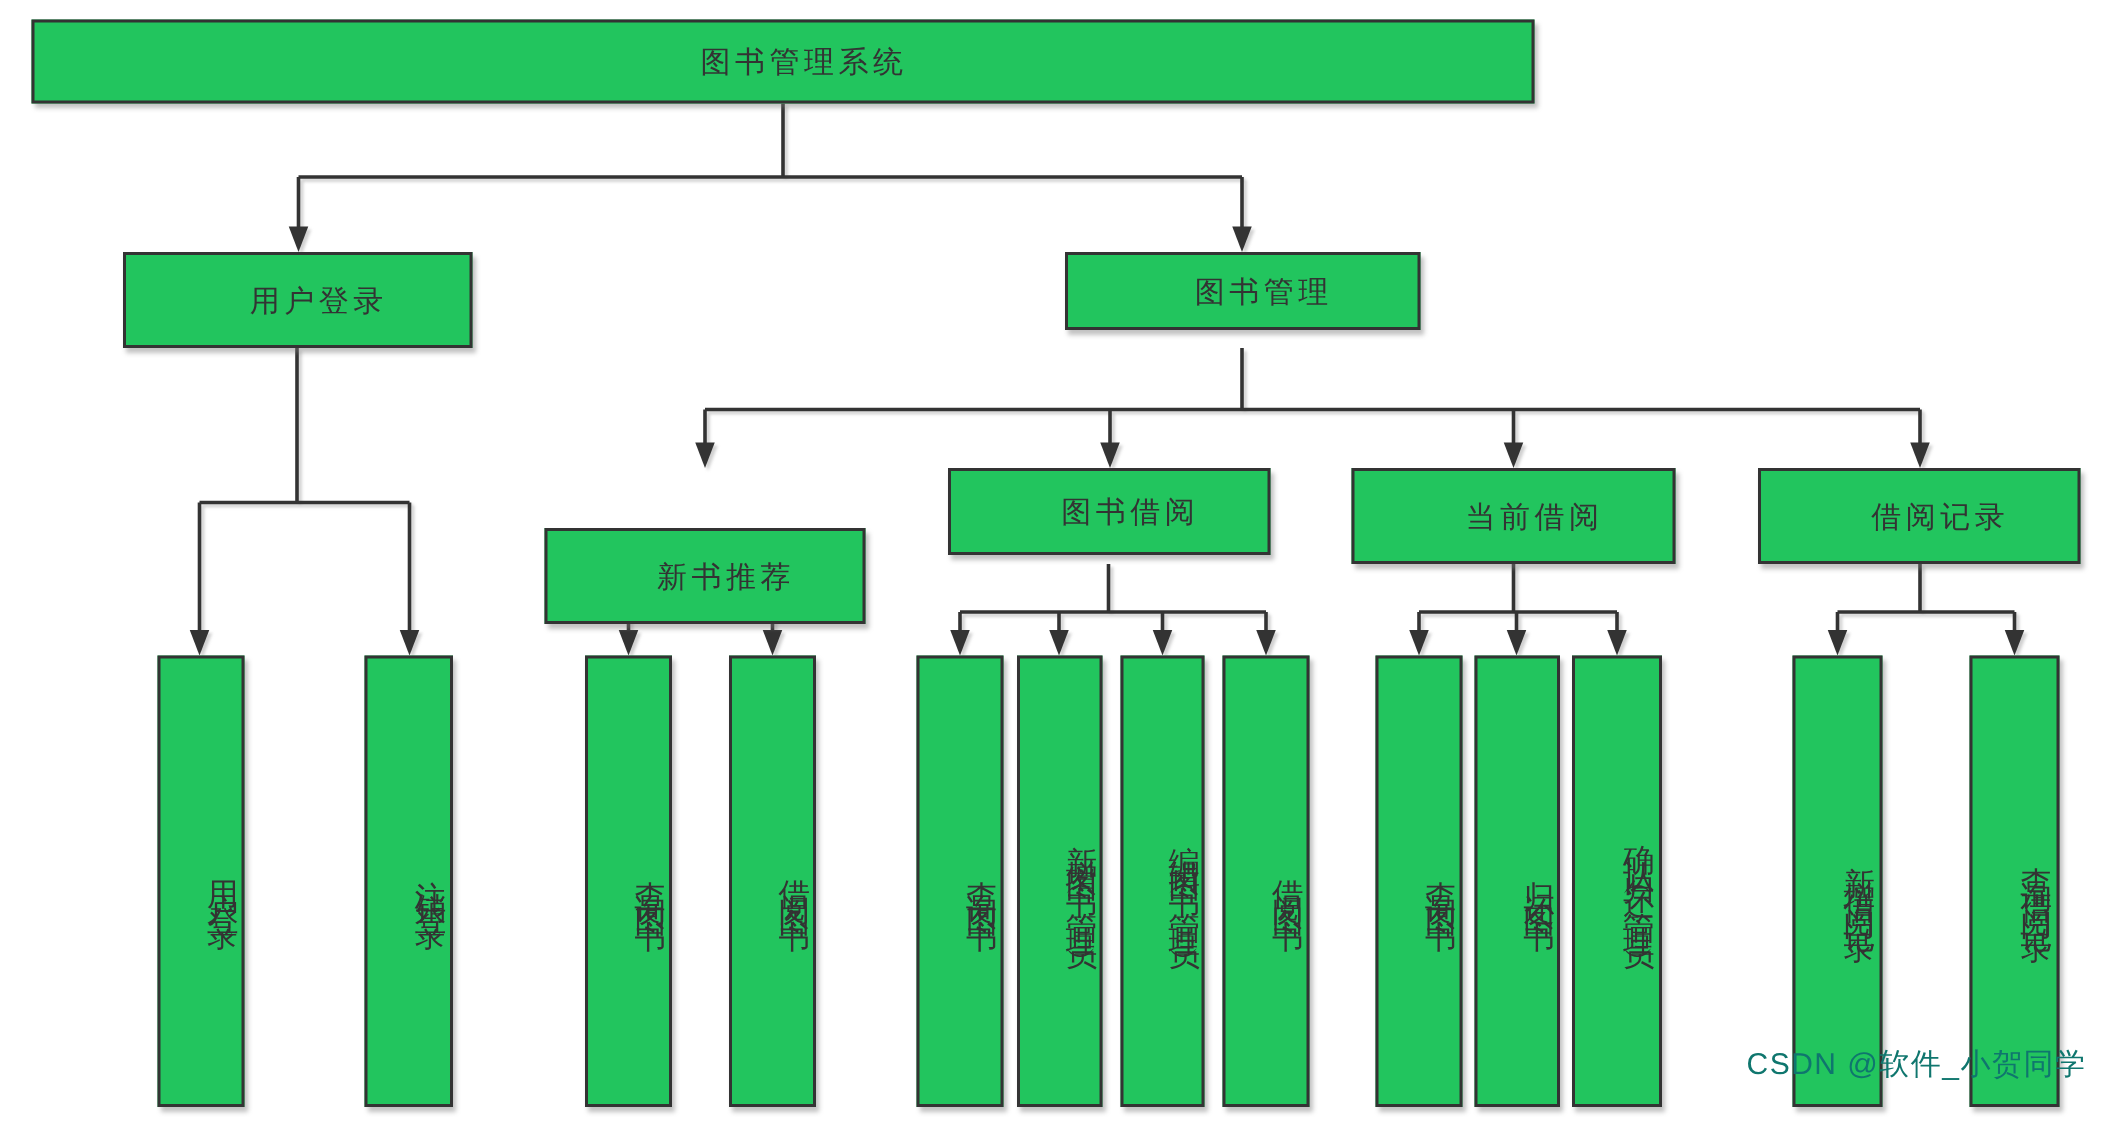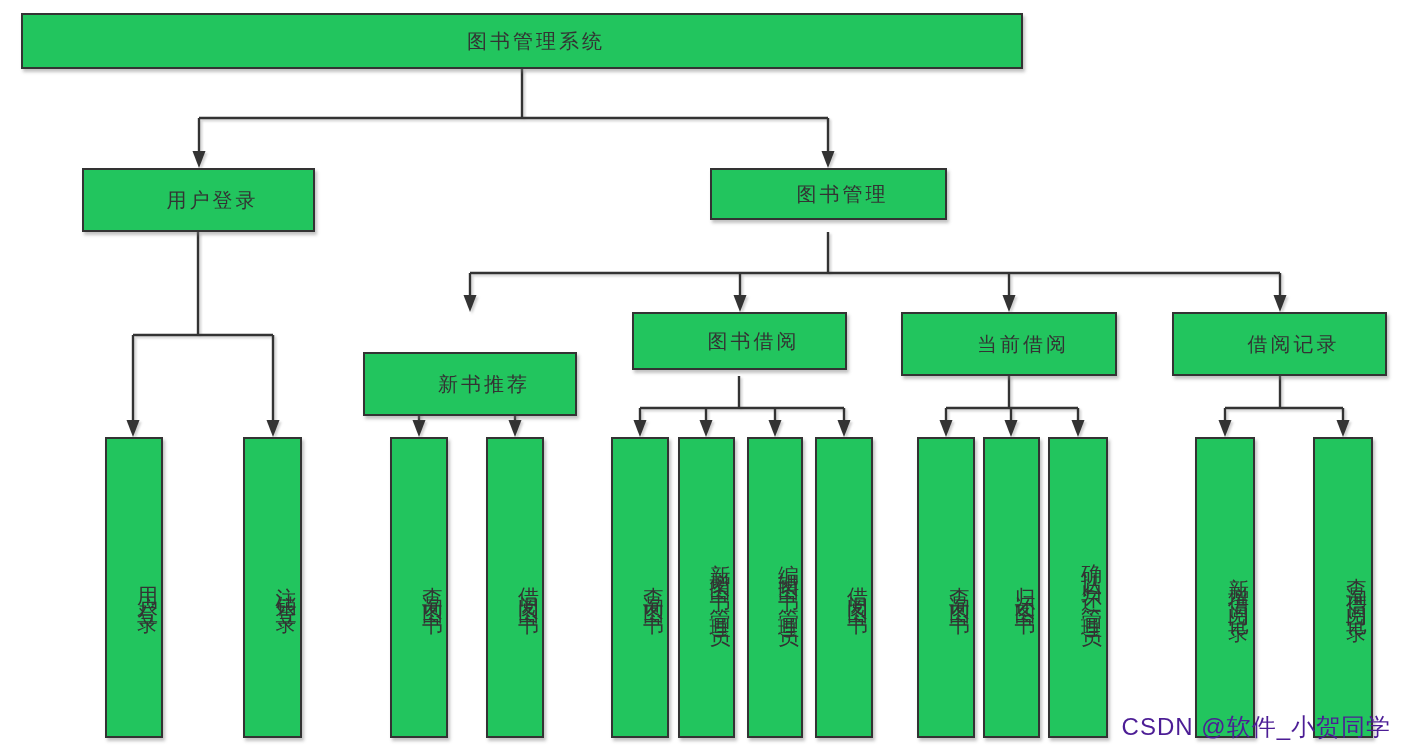--- a/index.html
+++ b/index.html
@@ -65,23 +65,23 @@
   .leaf-s1-3 { left: 815px;  width: 58px; }
   .leaf-s2-0 { left: 917px;  width: 58px; }
   .leaf-s2-1 { left: 983px;  width: 57px; }
   .leaf-s2-2 { left: 1048px; width: 60px; }
   .leaf-s3-0 { left: 1195px; width: 60px; }
   .leaf-s3-1 { left: 1313px; width: 60px; }
 
   .watermark {
     position: absolute;
     right: 14px;
-    bottom: 4px;
-    font-size: 24px;
-    color: #4c1d95;
+    bottom: 24px;
+    font-size: 20px;
+    color: #0f766e;
     letter-spacing: 1px;
     white-space: nowrap;
     z-index: 10;
   }
 </style>
 </head>
 <body>
 
 <div id="canvas">
 

